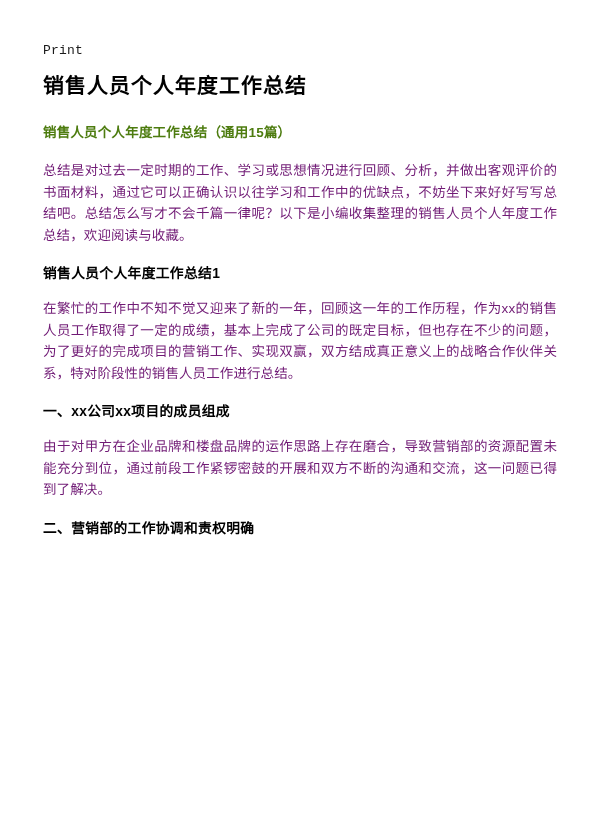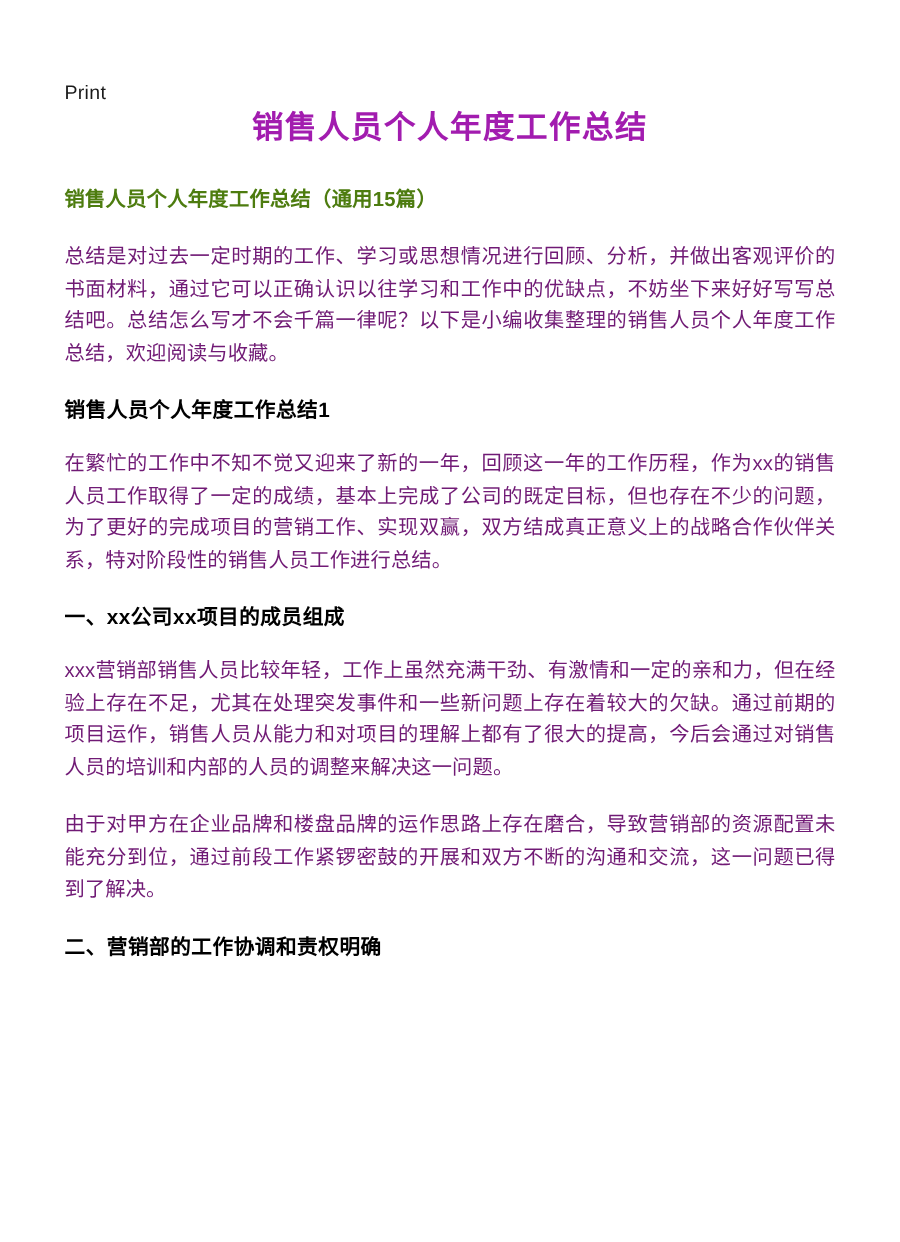--- a/index.html
+++ b/index.html
@@ -18,41 +18,41 @@
     position: relative;
     width: 600px;
     height: 828px;
     box-sizing: border-box;
     background: #ffffff;
     overflow: hidden;
   }
   .print-label {
     position: absolute;
     left: 43px;
-    top: 54px;
-    font-family: Liberation Sans, sans-serif;
+    top: 43px;
+    font-family: Liberation Mono, monospace;
     font-size: 13px;
     line-height: 16px;
     color: #1a1a1a;
     letter-spacing: 0.2px;
   }
   .content {
     position: absolute;
     left: 43px;
     top: 72px;
     width: 514px;
   }
   .doc-title {
     font-size: 21px;
     font-weight: bold;
-    text-align: center;
+    text-align: left;
     line-height: 28px;
     margin: 0 0 22px 0;
     letter-spacing: 1px;
-    color: #a21caf;
+    color: #000000;
   }
   .subtitle {
     font-size: 13.5px;
     line-height: 22px;
     margin: 0 0 16px 0;
     color: #4d7c0f;
     letter-spacing: 0.2px;
     font-weight: bold;
   }
   p.para {
@@ -92,20 +92,19 @@
     <p class="para">总结是对过去一定时期的工作、学习或思想情况进行回顾、分析，并做出客观评价的书面材料，通过它可以正确认识以往学习和工作中的优缺点，不妨坐下来好好写写总结吧。总结怎么写才不会千篇一律呢？以下是小编收集整理的销售人员个人年度工作总结，欢迎阅读与收藏。</p>
 
     <h2 class="section-heading lead-heading">销售人员个人年度工作总结1</h2>
 
     <p class="para">在繁忙的工作中不知不觉又迎来了新的一年，回顾这一年的工作历程，作为xx的销售人员工作取得了一定的成绩，基本上完成了公司的既定目标，但也存在不少的问题，为了更好的完成项目的营销工作、实现双赢，双方结成真正意义上的战略合作伙伴关系，特对阶段性的销售人员工作进行总结。</p>
 
 
 
     <h2 class="section-heading">一、xx公司xx项目的成员组成</h2>
 
-    <p class="para">xxx营销部销售人员比较年轻，工作上虽然充满干劲、有激情和一定的亲和力，但在经验上存在不足，尤其在处理突发事件和一些新问题上存在着较大的欠缺。通过前期的项目运作，销售人员从能力和对项目的理解上都有了很大的提高，今后会通过对销售人员的培训和内部的人员的调整来解决这一问题。</p>
 
     <p class="para">由于对甲方在企业品牌和楼盘品牌的运作思路上存在磨合，导致营销部的资源配置未能充分到位，通过前段工作紧锣密鼓的开展和双方不断的沟通和交流，这一问题已得到了解决。</p>
 
     <h2 class="section-heading">二、营销部的工作协调和责权明确</h2>
 
   </div>
 </div>
 
 </body></html>

